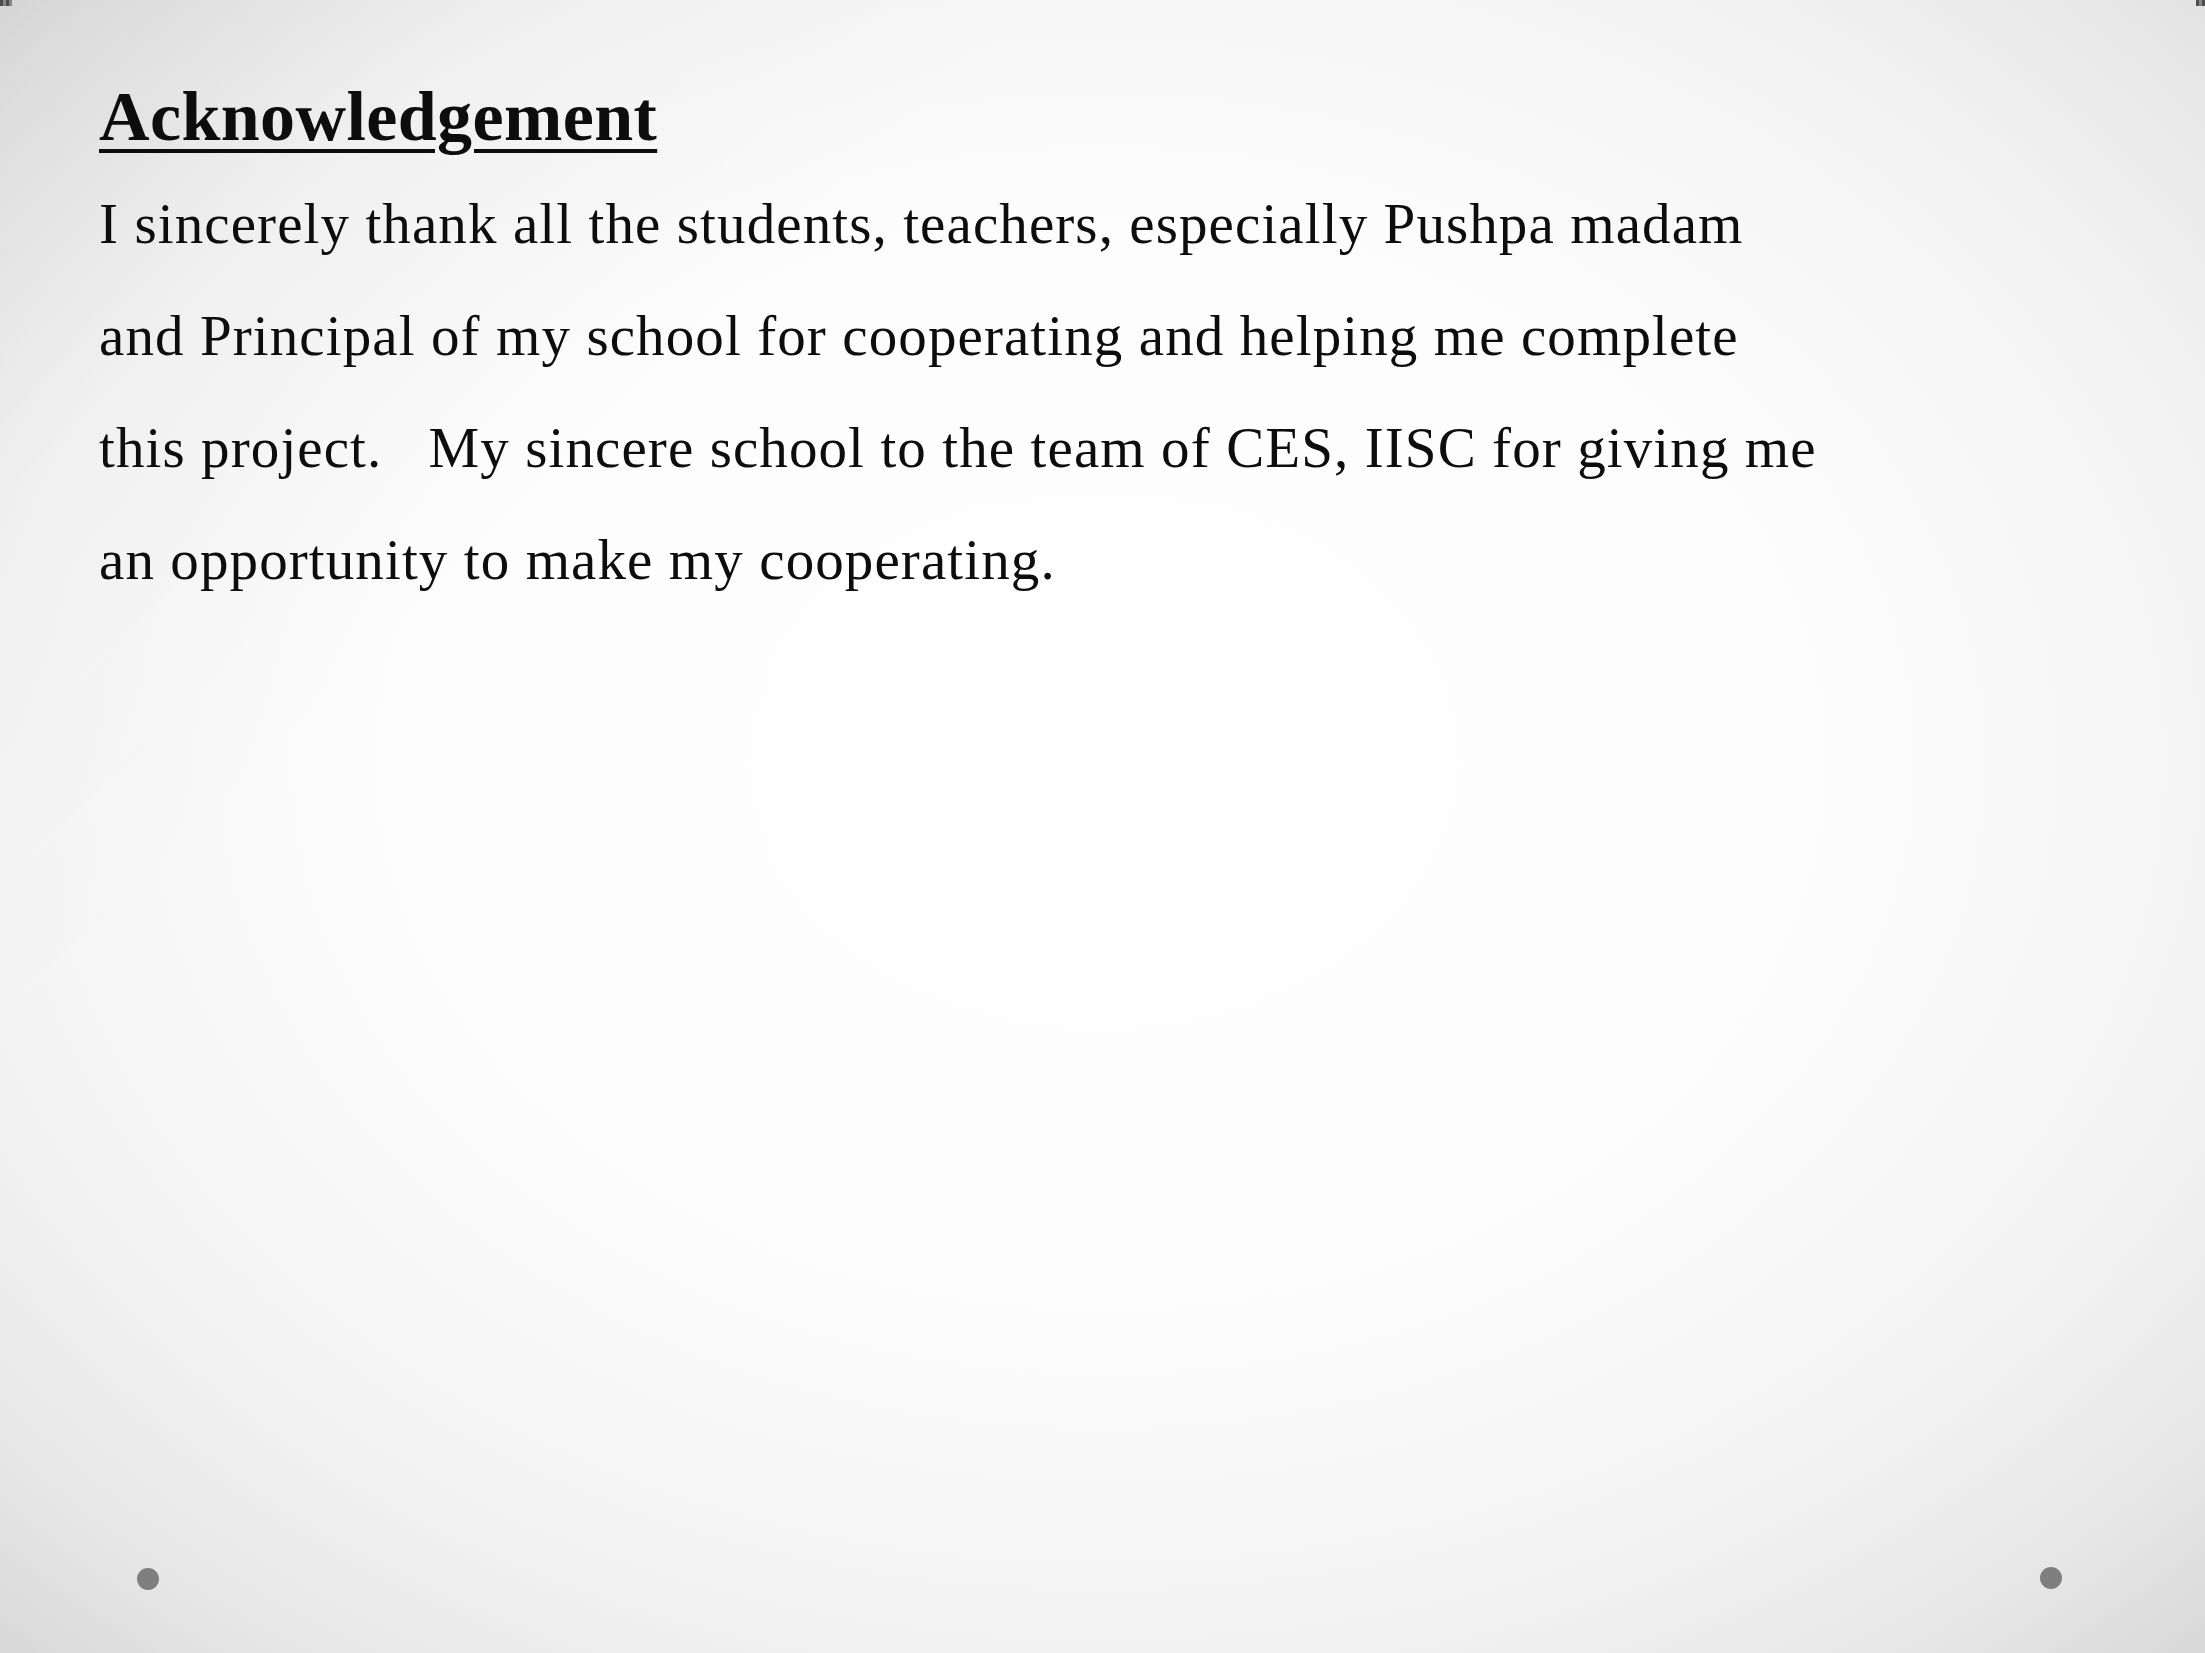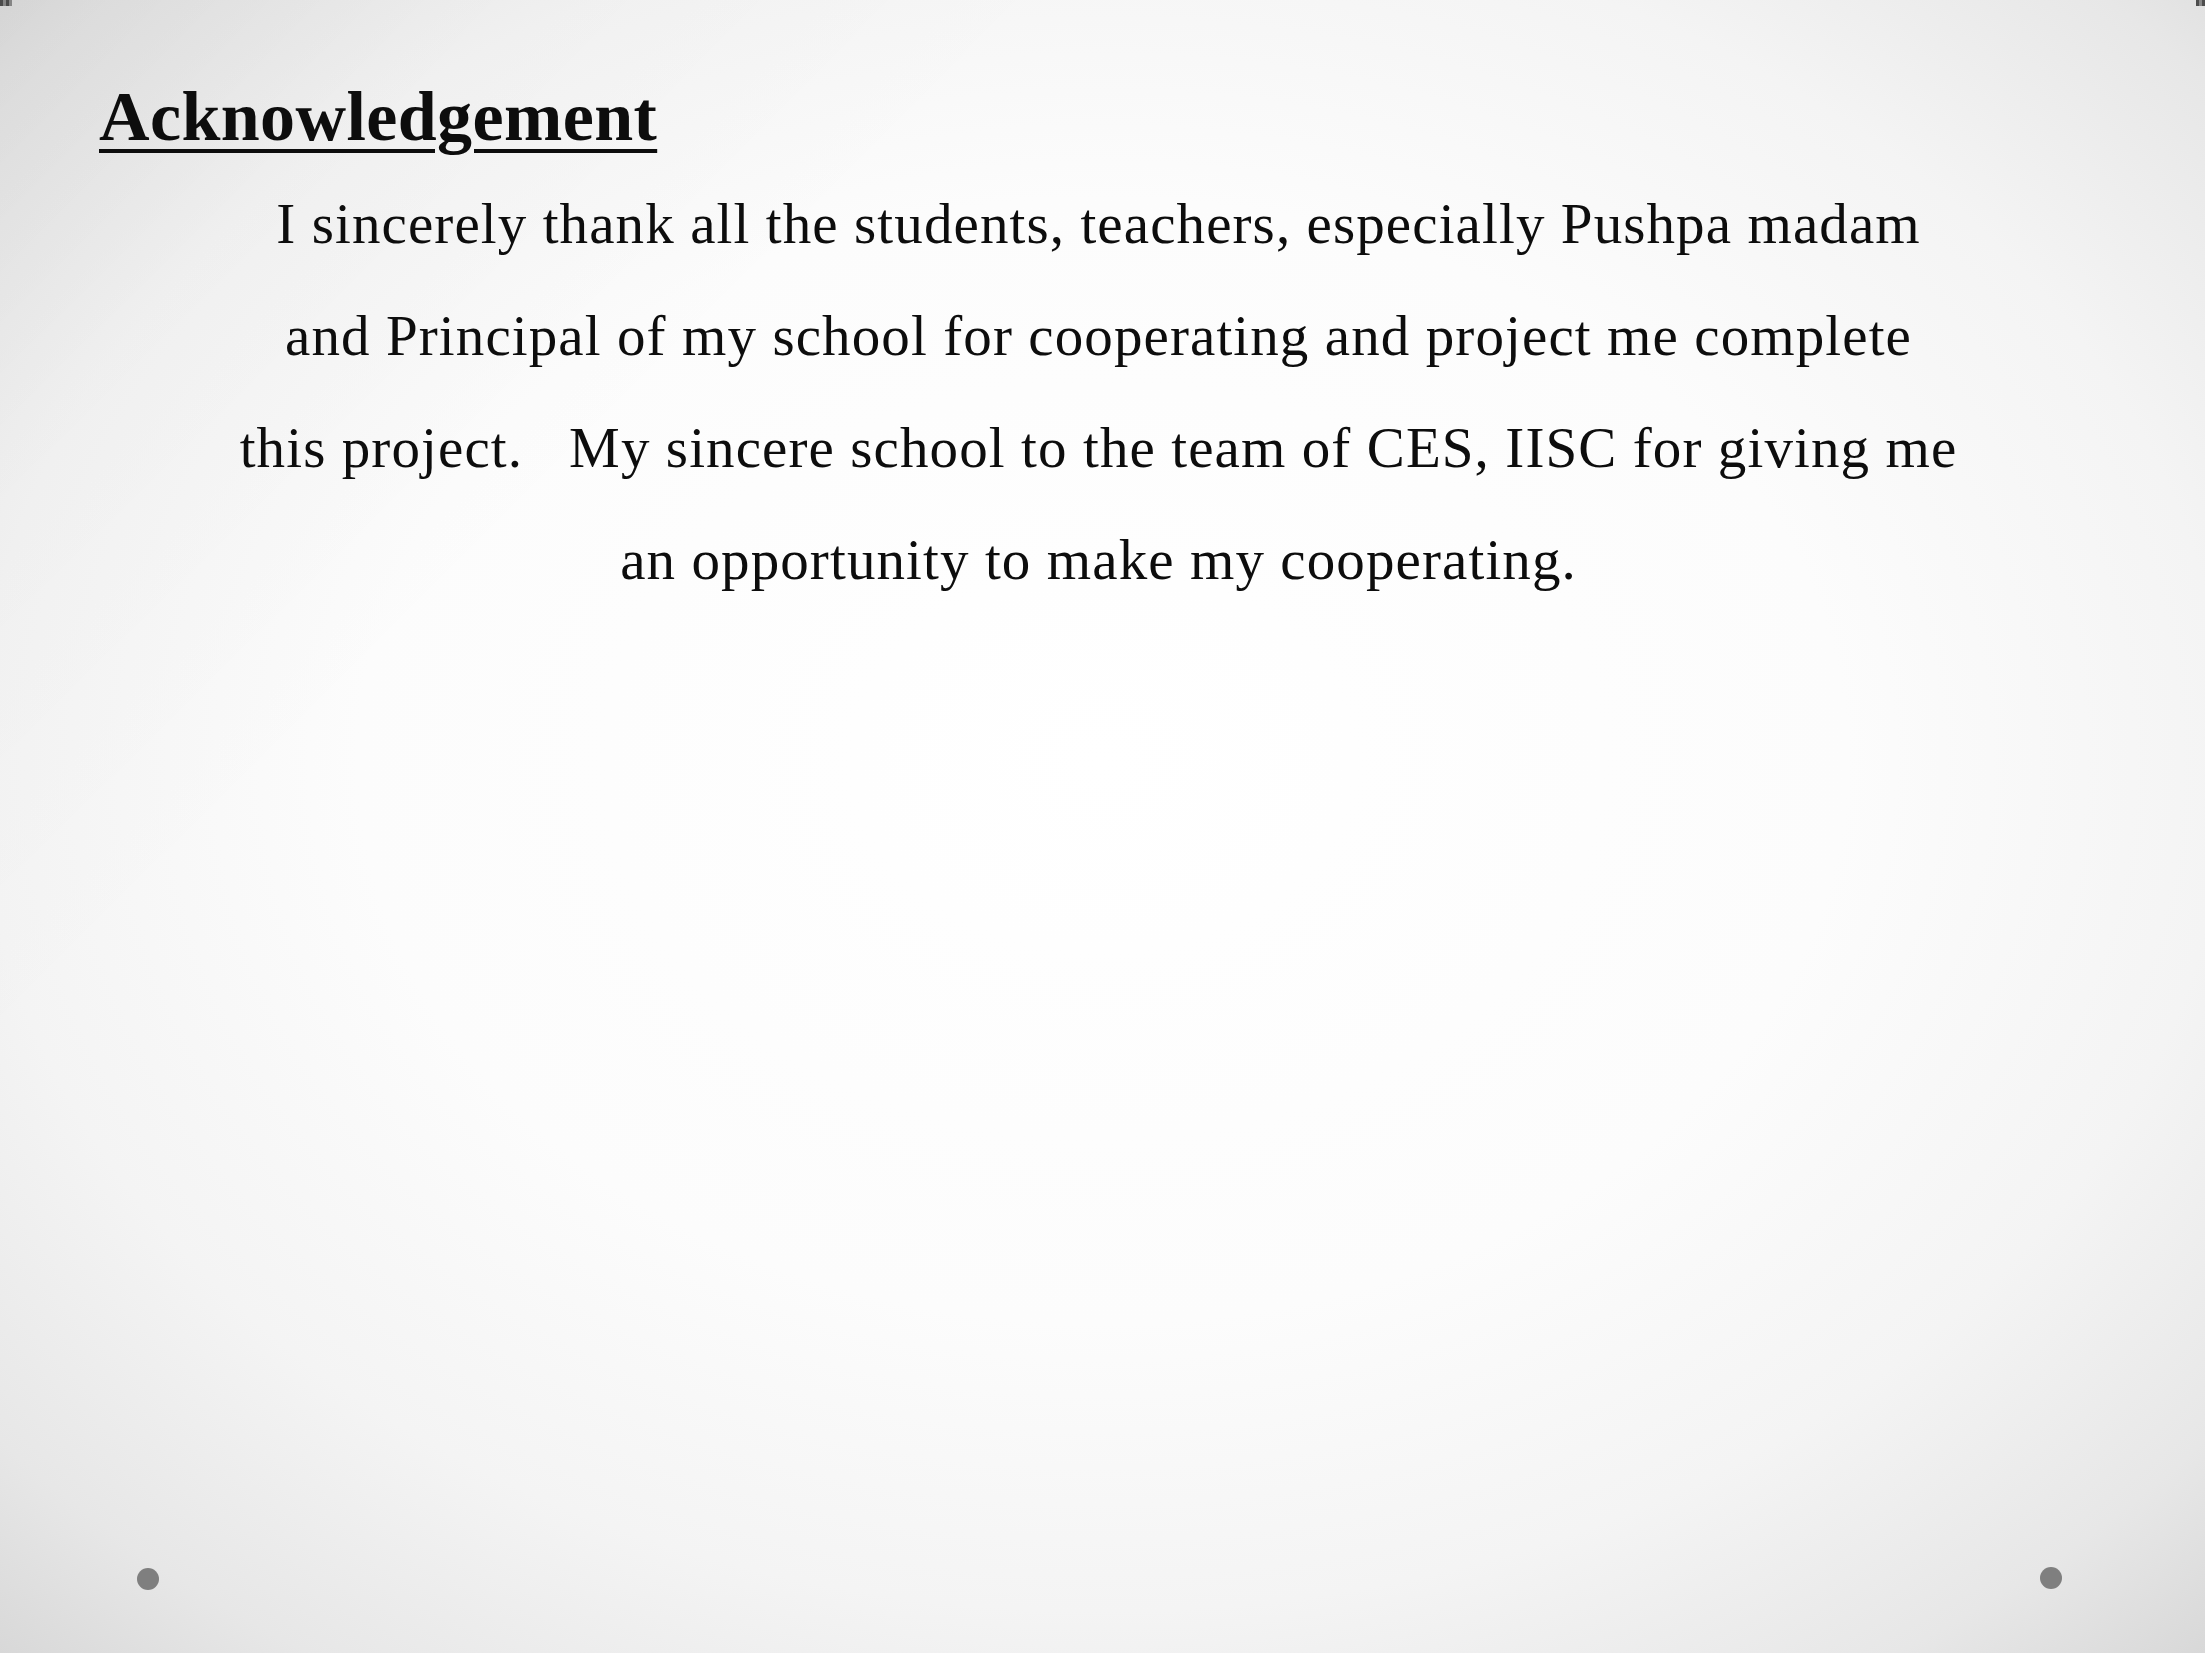--- a/index.html
+++ b/index.html
@@ -1,21 +1,21 @@
 <!DOCTYPE html>
 <html style="--text: #0d0d0d; --bg-center: #ffffff; --bg-edge: #d5d5d5; --dot: #7f7f7f;font-size:11.8px"><head>
 <meta charset="utf-8">
 <style>
   :root{
     --text:#0d0d0d;
     --bg-center:#ffffff;
     --bg-edge:#d5d5d5;
     --dot:#7f7f7f;
   }
-  *{margin:0;padding:0;box-sizing:border-box;text-align:center;}
+  *{margin:0;padding:0;box-sizing:border-box;}
   html,body{width:2205px;height:1654px;}
   body{
     font-family:"Liberation Serif","DejaVu Serif",serif;
     overflow:hidden;
   }
   .slide{
     position:relative;
     width:2205px;
     height:1654px;
     background:
@@ -76,21 +76,21 @@
 </style>
 </head>
 <body>
 
 <div class="slide">
 
   <h1 class="slide-title">Acknowledgement</h1>
 
   <div class="slide-body">
     <div class="body-line">I sincerely thank all the students, teachers, especially Pushpa madam</div>
-    <div class="body-line">and Principal of my school for cooperating and project me complete</div>
+    <div class="body-line">and Principal of my school for cooperating and helping me complete</div>
     <div class="body-line">this project.   My sincere school to the team of CES, IISC for giving me</div>
     <div class="body-line">an opportunity to make my cooperating.</div>
   </div>
 
   <div class="corner-dot left"></div>
   <div class="corner-dot right"></div>
 
   <div class="corner-artifact tl"></div>
   <div class="corner-artifact tr"></div>
 

